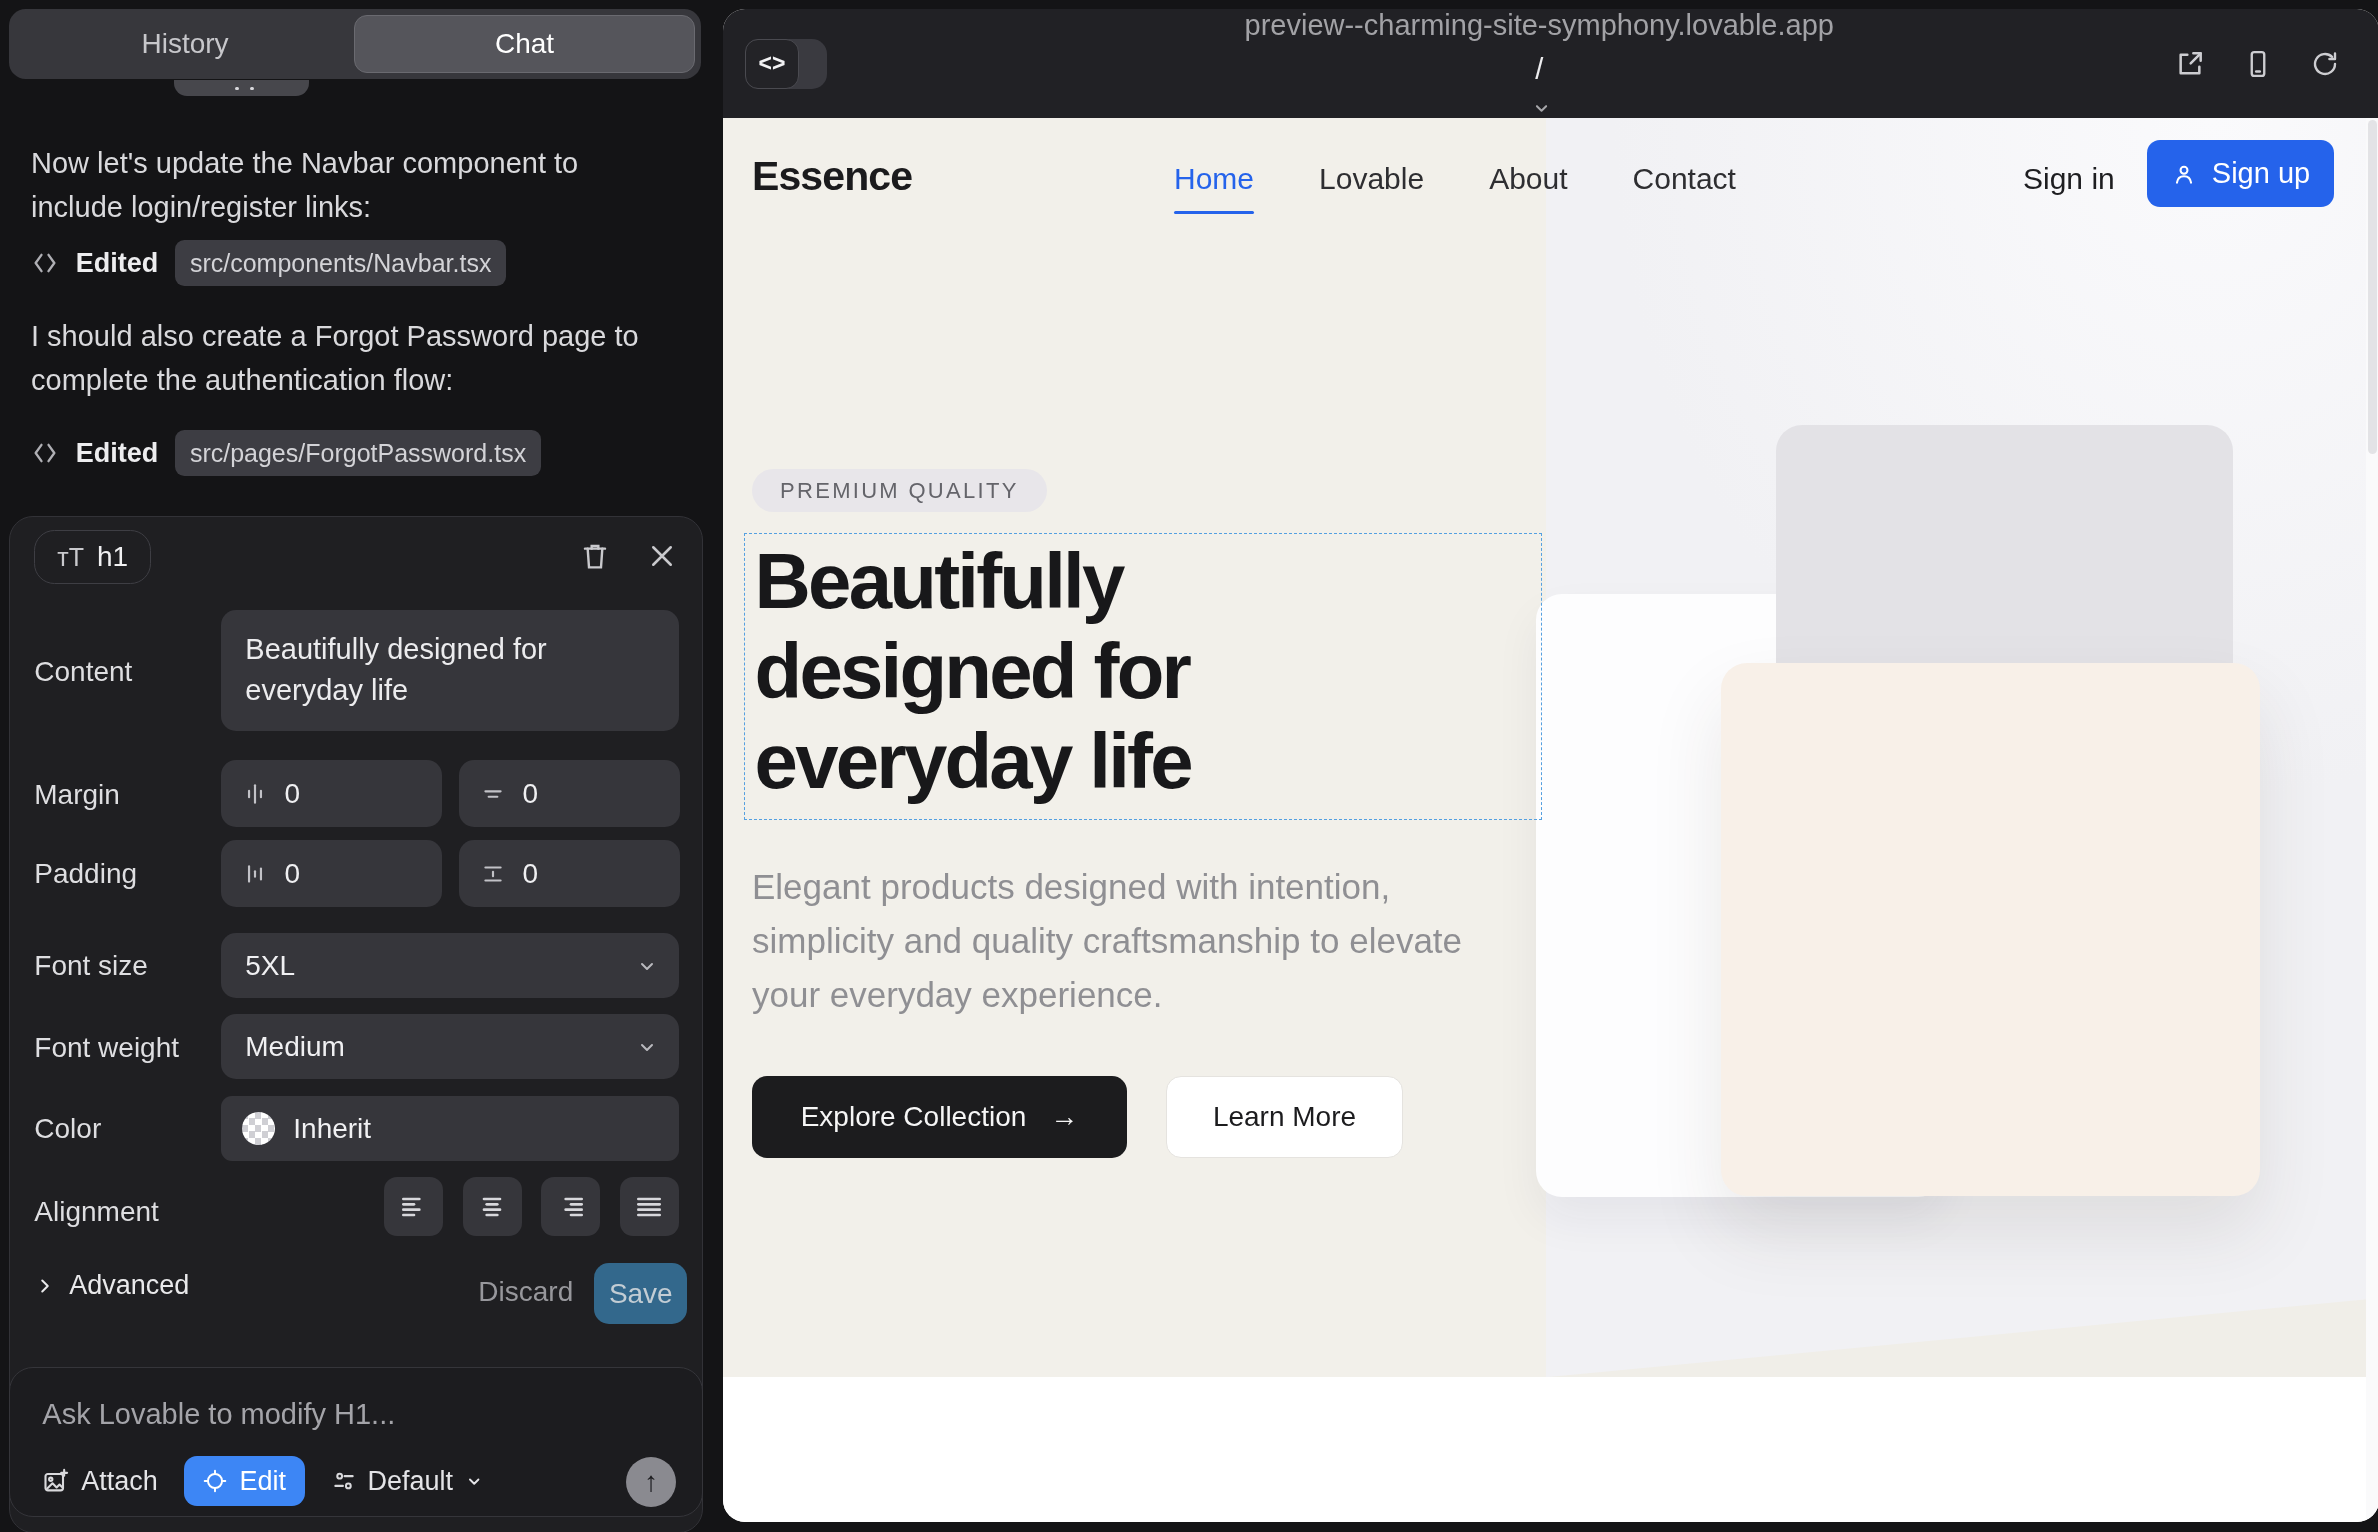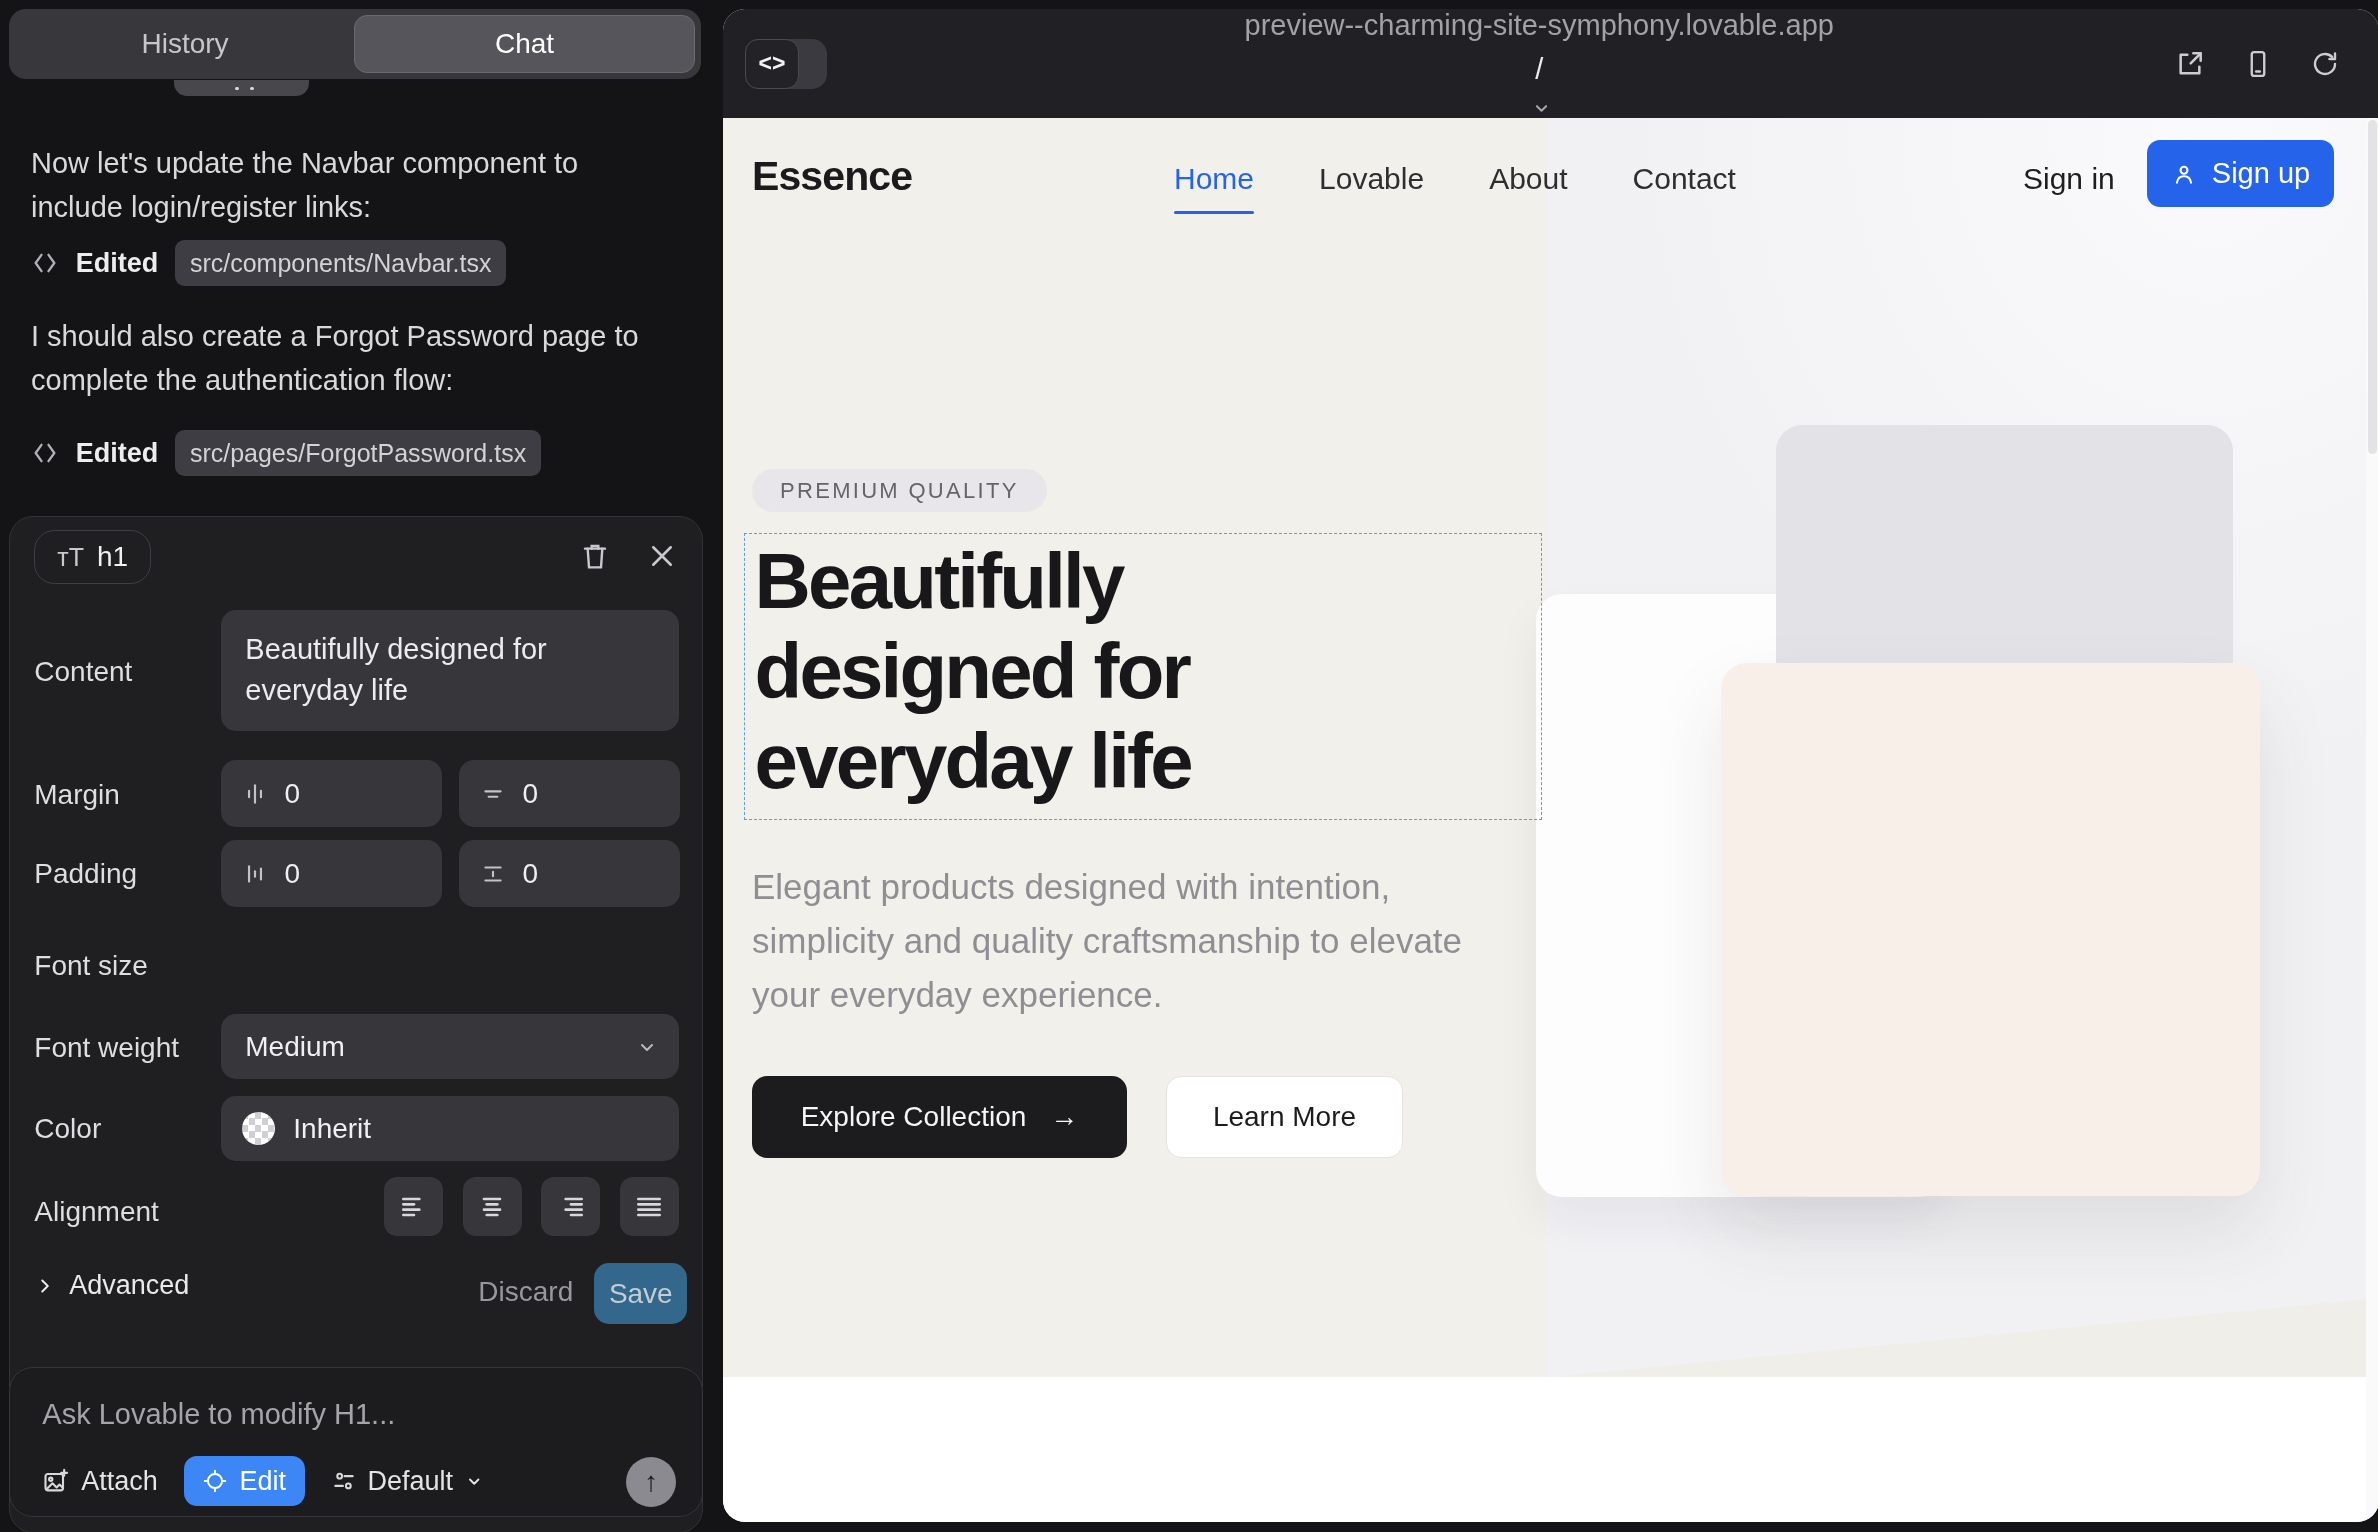--- a/index.html
+++ b/index.html
@@ -43,21 +43,21 @@
   .ctrl{position:absolute;background:#36363B;border-radius:15px;box-sizing:border-box;
         display:flex;align-items:center;color:#F0F0F2;font-size:28px;}
   .ctrl .cicon{color:#C2C2C7;margin:0 16.7px 0 20.4px;display:flex;}
   .textarea{left:211px;top:93px;width:458px;height:121px;padding:18.6px 24px;line-height:41px;
             font-size:29px;color:#ECECEE;display:block;}
   .inp1{left:211px;width:221px;height:67px;}
   .inp2{left:449px;width:221px;height:67px;}
   .row-margin{top:243px}.row-padding{top:323px}
   .select{left:211px;width:458px;height:65px;padding-left:24px;position:absolute;}
   .select .chev{position:absolute;right:20.4px;color:#B9B9BE;display:flex;}
-  .sel-size{top:416px}.sel-weight{top:497px}.sel-color{top:579px;padding-left:0;}
+  .sel-size{top:416px}.sel-weight{top:497px}.sel-color{top:579px;padding-left:0;border-radius:11px;}
   .swatch{width:33px;height:33px;border-radius:50%;margin:0 18.6px 0 20.4px;
           background:repeating-conic-gradient(#FFFFFF 0% 25%, #CFCFD4 0% 50%);background-size:13px 13px;}
   .align-group{position:absolute;left:374px;top:660px;display:flex;gap:19.5px;}
   .align-btn{width:59px;height:59px;background:#36363B;border-radius:13px;display:flex;
              align-items:center;justify-content:center;color:#D8D8DC;cursor:pointer;}
   .adv{position:absolute;left:24px;top:753px;display:flex;align-items:center;gap:13px;
        font-size:27px;color:#E9E9EB;cursor:pointer;}
   .discard{position:absolute;left:468px;top:759px;font-size:28px;color:#97979C;cursor:pointer;}
   .save{position:absolute;left:584px;top:746px;width:93px;height:61px;background:#33688C;
         border-radius:15px;display:flex;align-items:center;justify-content:center;
@@ -241,20 +241,28 @@
           <svg width="26" height="26" viewBox="0 0 24 24" fill="none" stroke="currentColor" stroke-width="2" stroke-linecap="round">
               <path d="M5 6h14"></path>
               <path d="M5 18h14"></path>
               <path d="M12 10v4"></path>
             </svg>
         </span>
         <span>0</span>
       </div>
 
       <div class="f-label" style="top:433px">Font size</div>
+      <div class="ctrl select sel-size">
+        <span>5XL</span>
+        <span class="chev">
+          <svg width="24" height="24" viewBox="0 0 24 24" fill="none" stroke="currentColor" stroke-width="2" stroke-linecap="round" stroke-linejoin="round">
+              <polyline points="7 10 12 15 17 10"></polyline>
+            </svg>
+        </span>
+      </div>
 
       <div class="f-label" style="top:515px">Font weight</div>
       <div class="ctrl select sel-weight">
         <span>Medium</span>
         <span class="chev">
           <svg width="24" height="24" viewBox="0 0 24 24" fill="none" stroke="currentColor" stroke-width="2" stroke-linecap="round" stroke-linejoin="round">
               <polyline points="7 10 12 15 17 10"></polyline>
             </svg>
         </span>
       </div>

